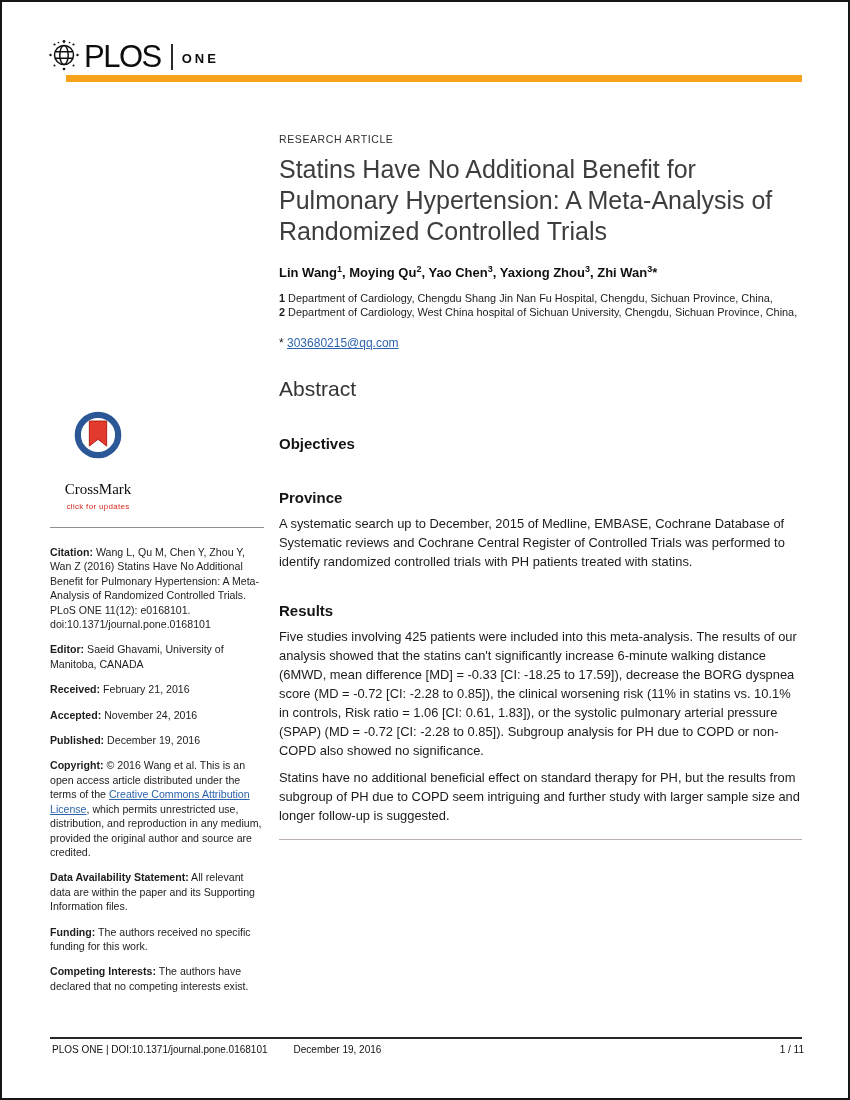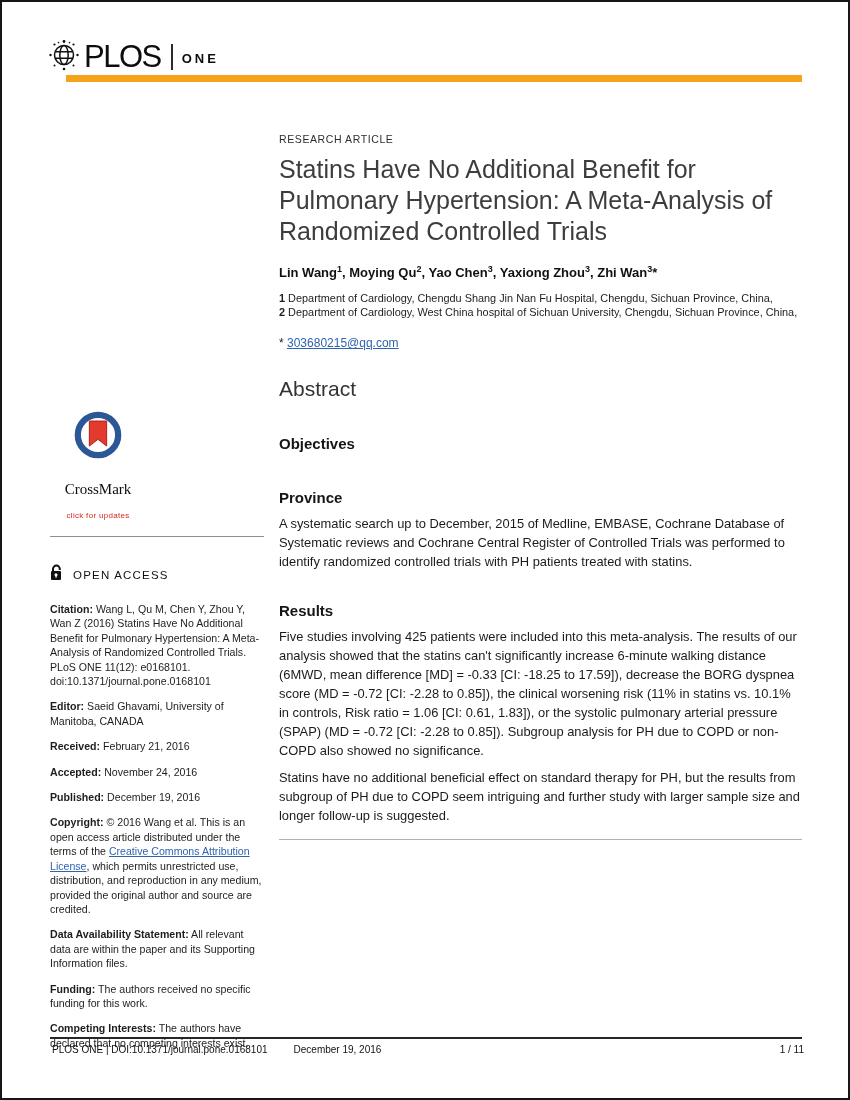--- a/index.html
+++ b/index.html
@@ -29,21 +29,21 @@
   .sec-h { font-size:15px; font-weight:bold; color:#151515; margin:34px 0 0; }
   .sec-h.methods { margin-top:37px; }
   .sec-h.results { margin-top:31px; }
   .sec-h.conclusions { margin-top:29px; }
   p.body { font-size:12.9px; line-height:19px; color:#1b1b1b; margin:8px 0 0; }
   .end-rule { border:none; border-top:1px solid #b9b0ae; margin:14px 0 0; }
   
   .side { position:absolute; left:48px; top:408px; width:214px; }
   .crossmark { width:96px; text-align:center; cursor:pointer; }
   .crossmark-label { font-family:"Liberation Serif", serif; font-size:15px; color:#0e0e0e; margin-top:17px; }
-  .crossmark-sub { font-size:8px; color:#d6291e; letter-spacing:0.3px; margin-top:13px; }
+  .crossmark-sub { font-size:8px; color:#d6291e; letter-spacing:0.3px; margin-top:4px; }
   .side-divider { border:none; border-top:1px solid #8f8f8f; margin:16px 0 0; }
   .oa-row { display:flex; align-items:center; gap:9px; margin:27px 0 0; }
   .oa-label { font-size:11.5px; letter-spacing:1.2px; color:#111; }
   .meta-block { font-size:10.6px; line-height:14.4px; color:#1d1d1d; margin:11px 0 0; }
   .meta-block b { font-weight:bold; }
   .side .first { margin-top:17px; }
   
   .footer-rule { position:absolute; left:48px; top:1035px; width:752px; border:none; border-top:2px solid #262626; margin:0; }
   .footer { position:absolute; left:50px; top:1042px; width:752px; display:flex; font-size:10px; color:#111; }
   .footer .gap { width:26px; }
@@ -122,31 +122,20 @@
           <circle cx="26" cy="26" r="21" fill="#ffffff" stroke="#2B5796" stroke-width="6.5"></circle>
           <path d="M17 11.5 h18 v26 l-9 -7 l-9 7 z" fill="#E23B2E" stroke="#B01E12" stroke-width="1"></path>
         </svg>
       </span>
       <div class="crossmark-label">CrossMark</div>
       <div class="crossmark-sub">click for updates</div>
     </div>
 
     <hr class="side-divider">
 
-    <div class="oa-row">
-      <span>
-        <svg width="14" height="17" viewBox="0 0 14 17">
-          <path d="M3 7 V5 a3.4 3.4 0 0 1 6.8 0 V6" fill="none" stroke="#111" stroke-width="2"></path>
-          <rect x="1" y="7" width="10" height="9" rx="1" fill="#111"></rect>
-          <circle cx="6" cy="10.7" r="1.5" fill="#fff"></circle>
-          <rect x="5.4" y="10.7" width="1.3" height="3" fill="#fff"></rect>
-        </svg>
-      </span>
-      <span class="oa-label">OPEN ACCESS</span>
-    </div>
 
     <p class="meta-block first"><b>Citation:</b> <span>Wang L, Qu M, Chen Y, Zhou Y, Wan Z (2016) Statins Have No Additional Benefit for Pulmonary Hypertension: A Meta-Analysis of Randomized Controlled Trials. PLoS ONE 11(12): e0168101. doi:10.1371/journal.pone.0168101</span></p>
 
     <p class="meta-block"><b>Editor:</b> <span>Saeid Ghavami, University of Manitoba, CANADA</span></p>
 
     <p class="meta-block"><b>Received:</b> <span>February 21, 2016</span></p>
 
     <p class="meta-block"><b>Accepted:</b> <span>November 24, 2016</span></p>
 
     <p class="meta-block"><b>Published:</b> <span>December 19, 2016</span></p>

